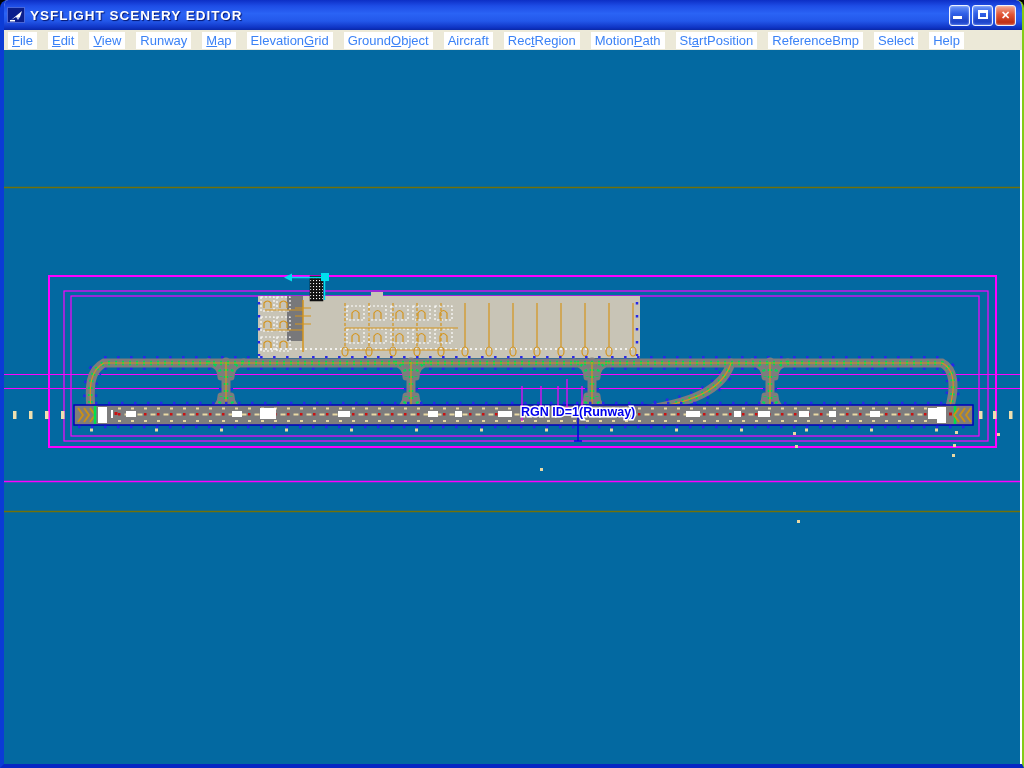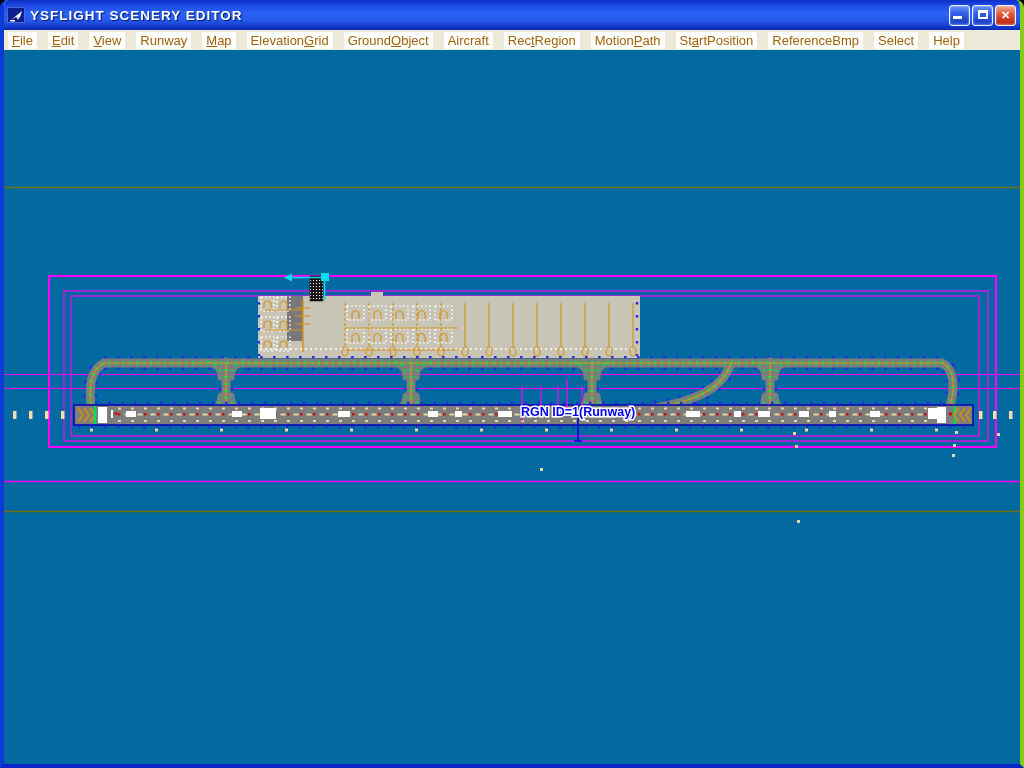--- a/index.html
+++ b/index.html
@@ -1,21 +1,21 @@
 <!DOCTYPE html>
 <html><head>
 <meta charset="utf-8">
 <style>
   html,body{margin:0;padding:0;background:#000;}
   *{box-sizing:border-box;}
   #window{
     position:relative;width:1024px;height:768px;overflow:hidden;
     font-family:"Liberation Sans",sans-serif;
     background:#fff;
-    border-left:4px solid #0b3bd6;border-right:4px solid #84cc16;border-bottom:4px solid #0726c4;
+    border-left:4px solid #0b3bd6;border-right:2px solid #84cc16;border-bottom:4px solid #0726c4;
     border-radius:8px 8px 0 0;
   }
   #titlebar{
     position:absolute;left:-4px;top:0;width:1024px;height:30px;
     background:linear-gradient(180deg,#0d2fc6 0%,#1e4de6 20%,#2a63f5 45%,#2358ea 70%,#0f34c4 92%,#0a28a8 100%);
     border-radius:8px 8px 0 0;
     display:flex;align-items:center;
   }
   #title-icon{width:18px;height:16px;margin:0 5px 0 7px;background:#0a1e8c;border:1px solid #4a66d8;position:relative;flex:0 0 auto;}
   #window-title{color:#fff;font-weight:bold;font-size:13.5px;letter-spacing:1px;text-shadow:1px 1px 1px #03156e;}
@@ -25,21 +25,21 @@
     color:#fff;font-size:11px;line-height:19px;text-align:center;font-weight:bold;
     background:linear-gradient(180deg,#6a94f8 0%,#3060e8 40%,#1e44c8 80%,#2a55dd 100%);
     box-shadow:inset 0 0 2px rgba(255,255,255,.6);
   }
   .capbtn.close{background:linear-gradient(180deg,#f0a894 0%,#e25535 45%,#c03014 85%,#d04830 100%);}
   .capbtn .mingl{display:block;margin:10px auto 0 3px;width:9px;height:3px;background:#fff;}
   .capbtn .maxgl{display:block;margin:4px auto 0;width:10px;height:9px;border:2px solid #fff;border-top-width:3px;}
   #menubar{
     position:absolute;left:-4px;top:30px;width:1024px;height:20px;
     background:#ece9d8;display:flex;align-items:center;padding-left:8px;
-    font-size:13px;color:#a16207;
+    font-size:13px;color:#3b82f6;
   }
   .mi{background:#fff;padding:1px 4px;margin-right:11px;white-space:nowrap;}
   #canvas{position:absolute;left:0;top:50px;width:1016px;height:714px;background:#0369a1;overflow:hidden;}
   #scene{position:absolute;left:-4px;top:-50px;width:1024px;height:768px;}
 </style>
 </head>
 <body>
 
 <div id="window">
   <div id="titlebar">

